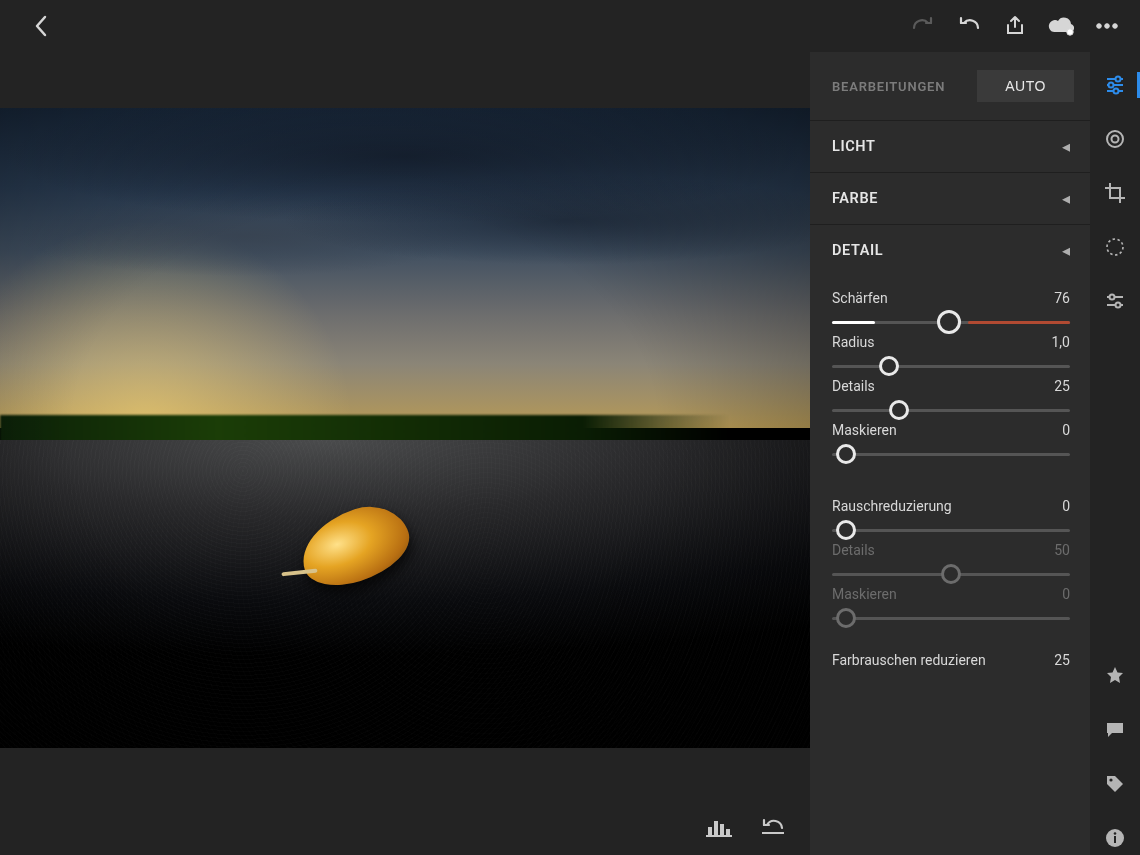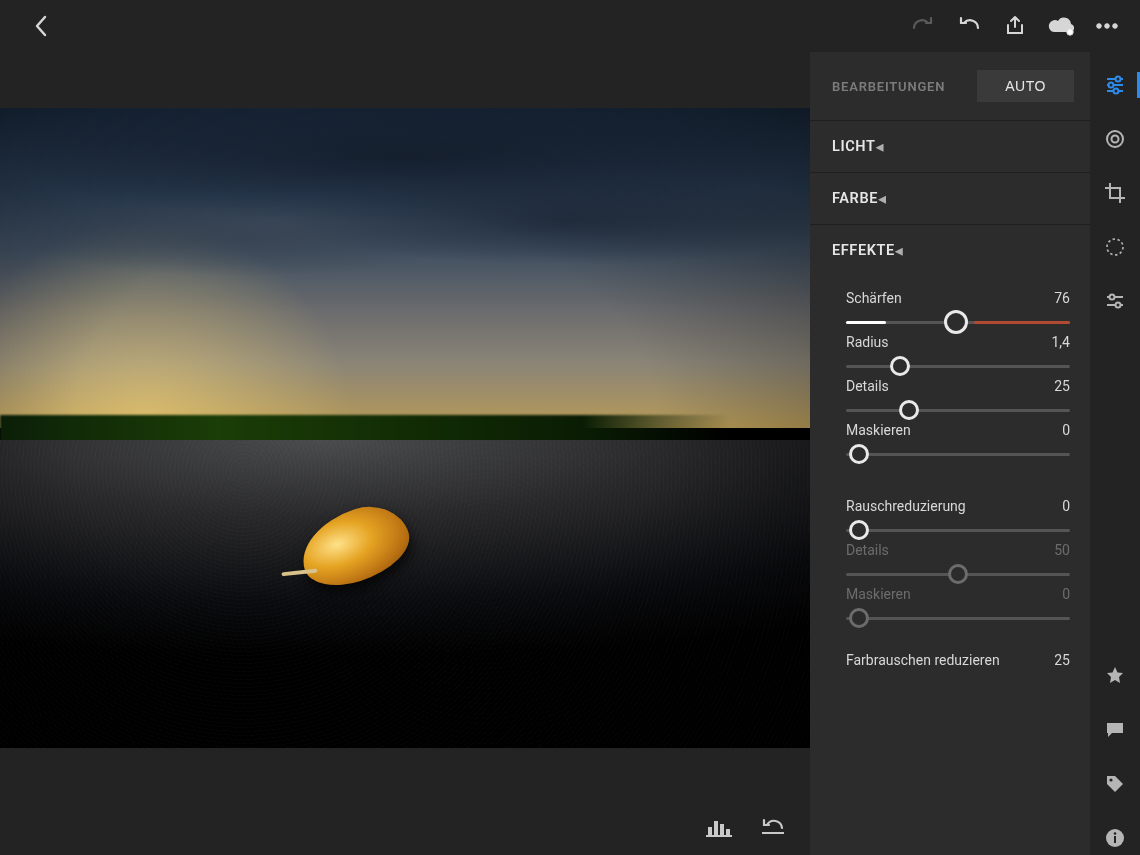--- a/index.html
+++ b/index.html
@@ -50,26 +50,26 @@
   .vignette { position:absolute; inset:0; background: radial-gradient(ellipse 90% 85% at 45% 50%, transparent 40%, rgba(0,0,0,.55) 100%); }
 
   .canvas-bottom { height: 56px; display:flex; align-items:center; justify-content:flex-end; padding:0 24px; gap:28px; }
 
   
   .panel { width: 280px; background: #2c2c2c; display:flex; flex-direction:column; }
   .panel-header { display:flex; align-items:center; justify-content:space-between; padding:18px 20px 18px 22px; background:#2c2c2c; }
   .panel-header .label { font-size:13px; letter-spacing:.8px; color:#7c7c7c; font-weight:600; }
   .auto-btn { background:#3a3a3a; color:#e8e8e8; font-size:14px; letter-spacing:.5px; font-weight:500; padding:8px 28px; border:none; cursor:pointer;margin-left:32px; }
 
-  .section { border-top:1px solid #1f1f1f; padding:16px 20px 16px 22px; display:flex; align-items:center; cursor:pointer; }
+  .section { border-top:1px solid #1f1f1f; padding:16px 20px 16px 22px; display:flex; align-items:center; justify-content:space-between; cursor:pointer; }
   .section .title { font-size:14.5px; letter-spacing:.6px; color:#e6e6e6; font-weight:600; }
   .section .chev { color:#aeaeae; }
   .section.expanded { border-top:1px solid #1f1f1f; }
 
-  .sliders { padding: 4px 20px 10px 36px; }
+  .sliders { padding: 4px 20px 10px 22px; }
   .slider-row { }
   .slider-row:first-child { margin-top: 10px; }
   .slider-head { display:flex; justify-content:space-between; font-size:14px; color:#d8d8d8; margin-bottom:4px; }
   .slider-row.dim .slider-head { color:#6c6c6c; }
   .track { position:relative; height:24px; display:flex; align-items:center; }
   .bar { position:absolute; left:0; right:0; height:3px; background:#555; border-radius:2px; }
   .bar .fill-left { position:absolute; left:0; height:3px; background:#fff; border-radius:2px; }
   .bar .fill-right { position:absolute; right:0; height:3px; background:#b14a32; border-radius:2px; }
   .knob { position:absolute; width:20px; height:20px; border-radius:50%; background:#2c2c2c; border:3px solid #e9e9e9; transform:translateX(-50%); top:2px; }
   .slider-row.dim .knob { border-color:#6c6c6c; }
@@ -171,21 +171,21 @@
 
       <div class="section">
         <span class="title">LICHT</span>
         <span class="chev">◂</span>
       </div>
       <div class="section">
         <span class="title">FARBE</span>
         <span class="chev">◂</span>
       </div>
       <div class="section">
-        <span class="title">EFFEKTE</span>
+        <span class="title">DETAIL</span>
         <span class="chev">◂</span>
       </div>
 
       <div class="sliders">
         <div id="detail-slider-host">
             <div class="slider-row">
               <div class="slider-head">
                 <span>Schärfen</span>
                 <span>76</span>
               </div>
@@ -193,21 +193,21 @@
                 <div class="bar">
                   <div class="fill-left" style="width: 18%;"></div>
                   <div class="fill-right" style="width: 43%;"></div>
                 </div>
                 <div class="knob" style="left: 49%; width: 24px; height: 24px; top: 0px;"></div>
               </div>
             </div>
             <div class="slider-row">
               <div class="slider-head">
                 <span>Radius</span>
-                <span>1,4</span>
+                <span>1,0</span>
               </div>
               <div class="track">
                 <div class="bar"></div>
                 <div class="knob" style="left: 24%;"></div>
               </div>
             </div>
             <div class="slider-row">
               <div class="slider-head">
                 <span>Details</span>
                 <span>25</span>

